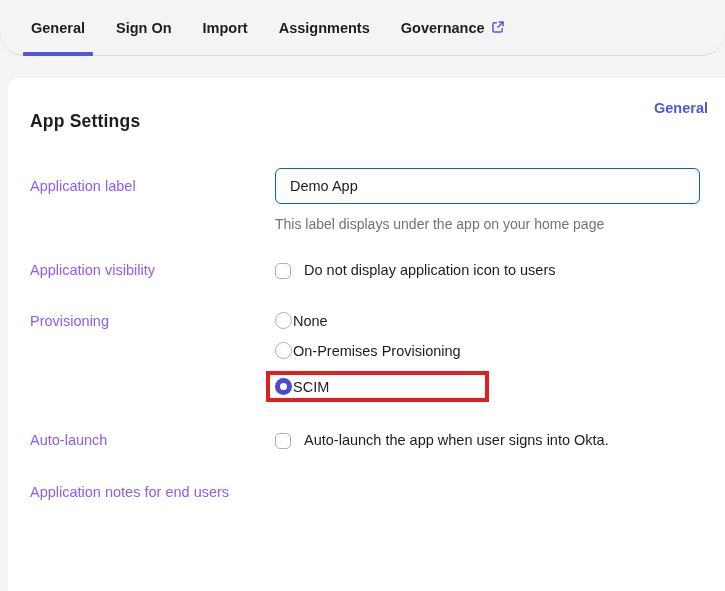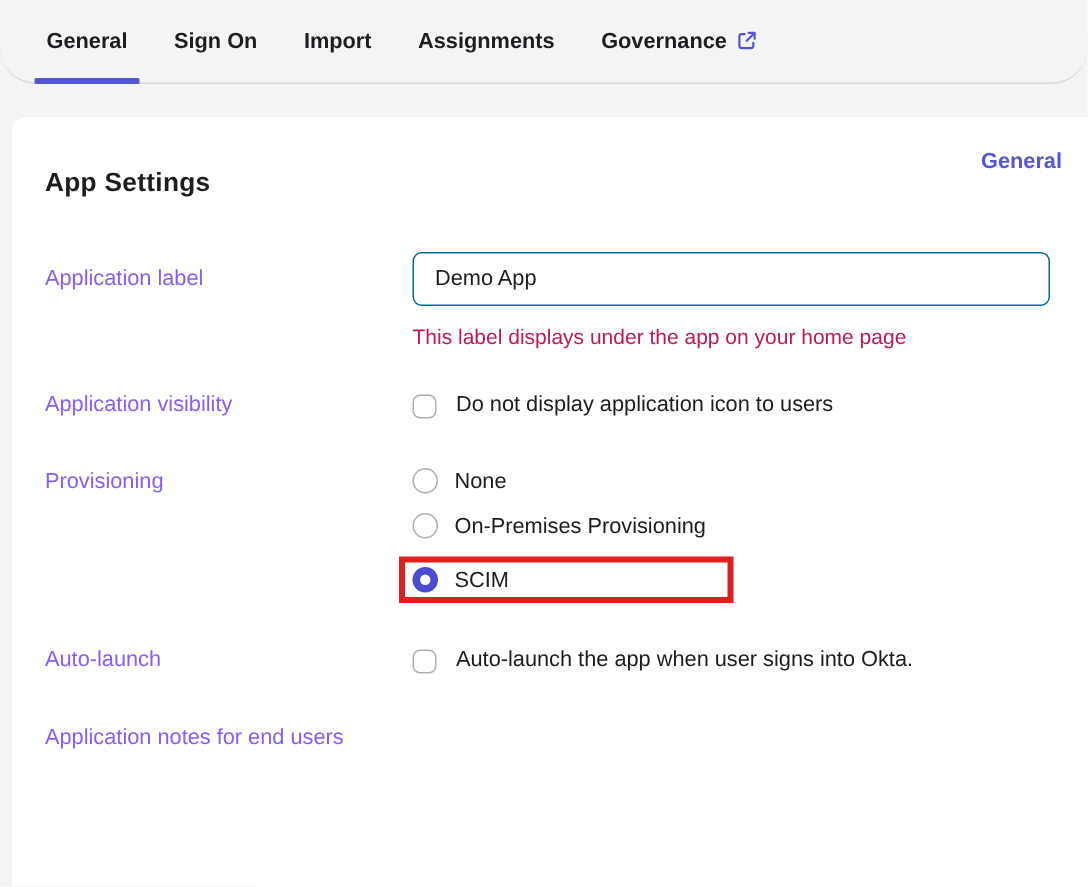--- a/index.html
+++ b/index.html
@@ -98,21 +98,21 @@
     padding:0 14px;
     font-size:14.5px;
     color:#1d1d21;
     font-family:inherit;
     background:#fff;
     outline:none;
   }
   .help-text {
     margin-top:12px;
     font-size:14px;
-    color:#be185d;
+    color:#737373;
     line-height:17px;
   }
 
   .check-row { display:flex; align-items:flex-end; gap:13px; font-size:14.5px; line-height:18px; }
   .checkbox {
     flex:none;
     width:16px; height:16px;
     border:1.5px solid #aeaeb5;
     border-radius:5px;
     background:#fff;
@@ -131,21 +131,21 @@
     border:none;
     background:#4c49d4;
   }
   .radio.selected::after {
     content:"";
     position:absolute;
     left:5px; top:5px; right:5px; bottom:5px;
     background:#fff;
     border-radius:50%;
   }
-  .option { display:flex; align-items:center; gap:11px; font-size:14.5px; margin-bottom:13px; }
+  .option { display:flex; align-items:center; gap:1px; font-size:14.5px; margin-bottom:13px; }
   .option:last-child { margin-bottom:0;justify-content:flex-end; }
 
   .annotation-box {
     display:flex;
     align-items:center;
     border:4px solid #e01f1f;
     width:223px;
     padding:3px 8px 3px 5px;
     margin-left:-9px;
     margin-top:-1px;

